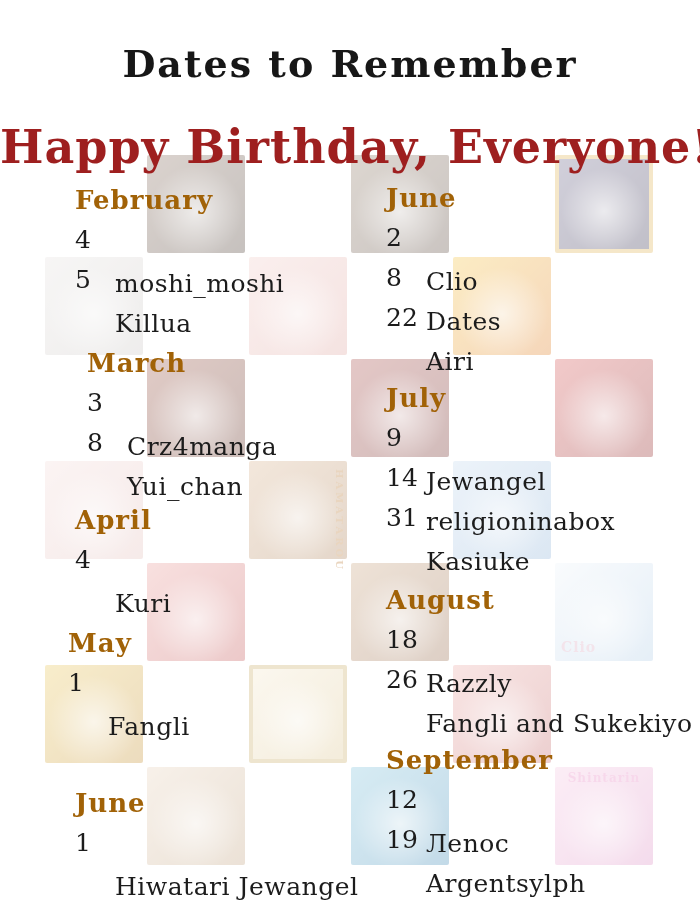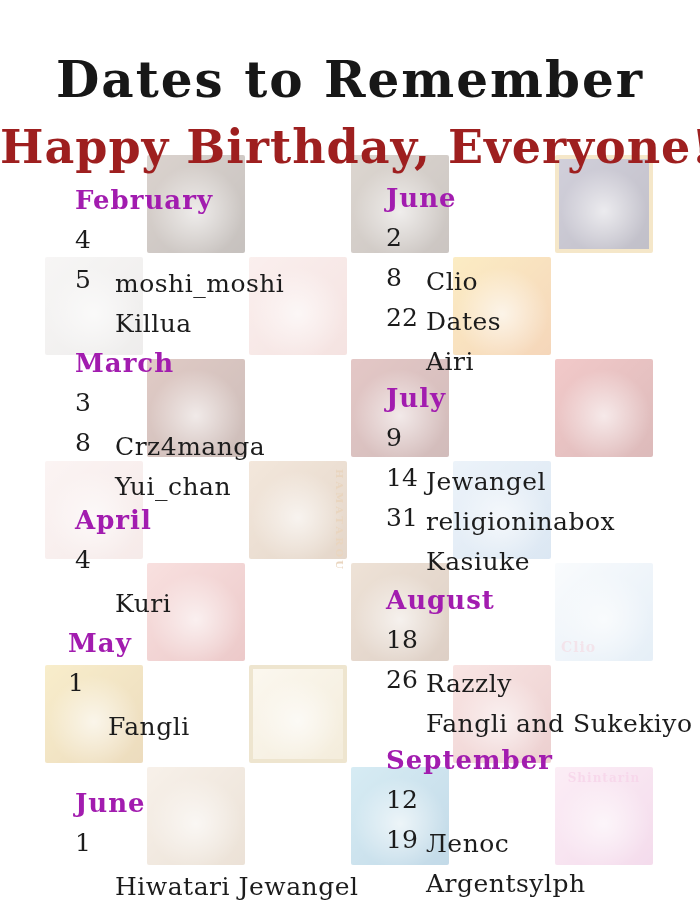--- a/index.html
+++ b/index.html
@@ -3,21 +3,21 @@
 <meta charset="utf-8">
 <style>
   html,body{margin:0;padding:0;background:#fff;}
   .page{
     position:relative;width:700px;height:917px;background:#ffffff;overflow:hidden;
     font-family:"DejaVu Serif","Liberation Serif",serif;
   }
   
   .title{
     position:absolute;top:16px;left:0;width:100%;text-align:center;
-    font-size:50px;letter-spacing:2px;color:#171717;white-space:nowrap;
+    font-size:38px;letter-spacing:2px;color:#171717;white-space:nowrap;
   }
   .subtitle{
     position:absolute;top:82px;left:0;width:100%;text-align:center;
     font-size:46px;letter-spacing:1px;color:#9e1f1f;white-space:nowrap;
   }
   
   .collage{position:absolute;inset:0;pointer-events:none;}
   .tile{
     position:absolute;width:98px;height:98px;opacity:0.30;border-radius:2px;
   }
@@ -27,21 +27,21 @@
   }
   .tile-label{
     position:absolute;font-size:12px;font-weight:bold;letter-spacing:1px;z-index:2;
   }
   .tile-label.right-vertical{right:2px;top:8px;writing-mode:vertical-rl;font-size:10px;letter-spacing:3px;}
   .tile-label.bottom-left{left:6px;bottom:6px;font-size:14px;}
   .tile-label.top-center{left:0;right:0;top:4px;text-align:center;}
   
   .month-section{position:absolute;white-space:nowrap;}
   .month{
-    margin:0;font-size:26px;font-weight:bold;color:#a21caf;
+    margin:0;font-size:26px;font-weight:bold;color:#a16207;
     line-height:40px;height:40px;letter-spacing:1px;
   }
   .entry{display:flex;line-height:40px;height:40px;color:#1c1c1c;}
   .entry .day{width:40px;font-size:25px;}
   .entry .name{font-size:25px;letter-spacing:0.5px;margin-top:44px;}
 </style>
 </head>
 <body>
 
 <div class="page">
@@ -84,21 +84,21 @@
     <div class="entry">
       <span class="day">4</span>
       <span class="name">moshi_moshi</span>
     </div>
     <div class="entry">
       <span class="day">5</span>
       <span class="name">Killua</span>
     </div>
   </section>
 
-  <section class="month-section" style="left:75px;top:343px">
+  <section class="month-section" style="left:87px;top:343px">
     <h3 class="month">March</h3>
     <div class="entry">
       <span class="day">3</span>
       <span class="name">Crz4manga</span>
     </div>
     <div class="entry">
       <span class="day">8</span>
       <span class="name">Yui_chan</span>
     </div>
   </section>

